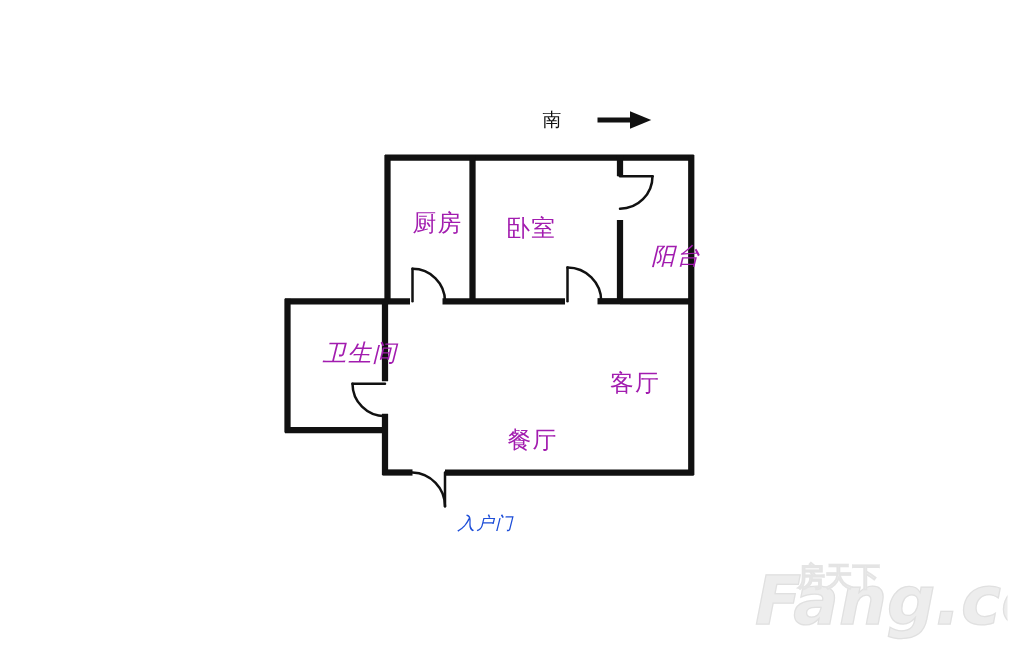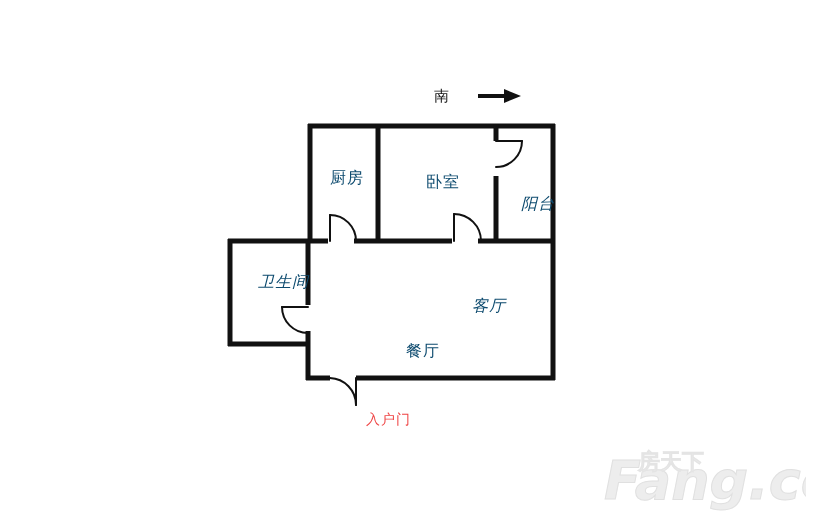--- a/index.html
+++ b/index.html
@@ -23,43 +23,44 @@
     background: #ffffff;
   }
   #plan-svg {
     position: absolute;
     left: 0;
     top: 0;
     display: block;
   }
   .room-label {
     position: absolute;
-    color: #0c4a6e;
-    font-size: 16px;
+    color: #a21caf;
+    font-size: 19px;
     line-height: 1;
     letter-spacing: 1px;
     white-space: nowrap;
     user-select: none;
   }
   .compass-label {
     position: absolute;
     color: #111111;
     font-size: 15px;
     line-height: 1;
     white-space: nowrap;
     user-select: none;
   }
   .door-label {
     position: absolute;
-    color: #ef4444;
+    color: #1d4ed8;
     font-size: 14px;
     line-height: 1;
     letter-spacing: 1px;
     white-space: nowrap;
     user-select: none;
+    font-style: italic;
   }
   #watermark {
     position: absolute;
     right: 8px;
     bottom: 6px;
     width: 206px;
     height: 74px;
     user-select: none;
     pointer-events: none;
   }
@@ -138,27 +139,27 @@
         <line x1="356" y1="378" x2="356" y2="405"></line>
         <path d="M 356 405 A 27 27 0 0 0 330 378"></path>
       </g>
     </g>
   </svg>
 
   <div class="compass-label" style="left:434px; top:89px;">南</div>
 
   <div class="room-label" style="left:330px; top:170px;">厨房</div>
 
-  <div class="room-label" style="left:426px; top:174px;text-align:center;">卧室</div>
+  <div class="room-label" style="left:405px; top:174px;text-align:center;">卧室</div>
 
   <div class="room-label" style="left:521px; top:196px;font-style:italic;">阳台</div>
 
   <div class="room-label" style="left:258px; top:274px;font-style:italic;">卫生间</div>
 
-  <div class="room-label" style="left:472px; top:298px;font-style:italic;">客厅</div>
+  <div class="room-label" style="left:488px; top:298px;">客厅</div>
 
   <div class="room-label" style="left:395px; top:343px;margin-left:11px;">餐厅</div>
 
   <div class="door-label" style="left:366px; top:412px;">入户门</div>
 
   <div id="watermark">
     <svg width="206" height="74" viewBox="0 0 206 74" xmlns="http://www.w3.org/2000/svg">
       <text x="4" y="60" font-family="'DejaVu Sans','Liberation Sans',sans-serif" font-size="54" font-weight="bold" font-style="italic" fill="#ededed" stroke="#e0e0e0" stroke-width="1">Fang.com</text>
       <text x="38" y="30" font-family="'DejaVu Sans','Liberation Sans',sans-serif" font-size="22" font-weight="bold" fill="#f0f0f0" stroke="#e4e4e4" stroke-width="0.6">房天下</text>
     </svg>

